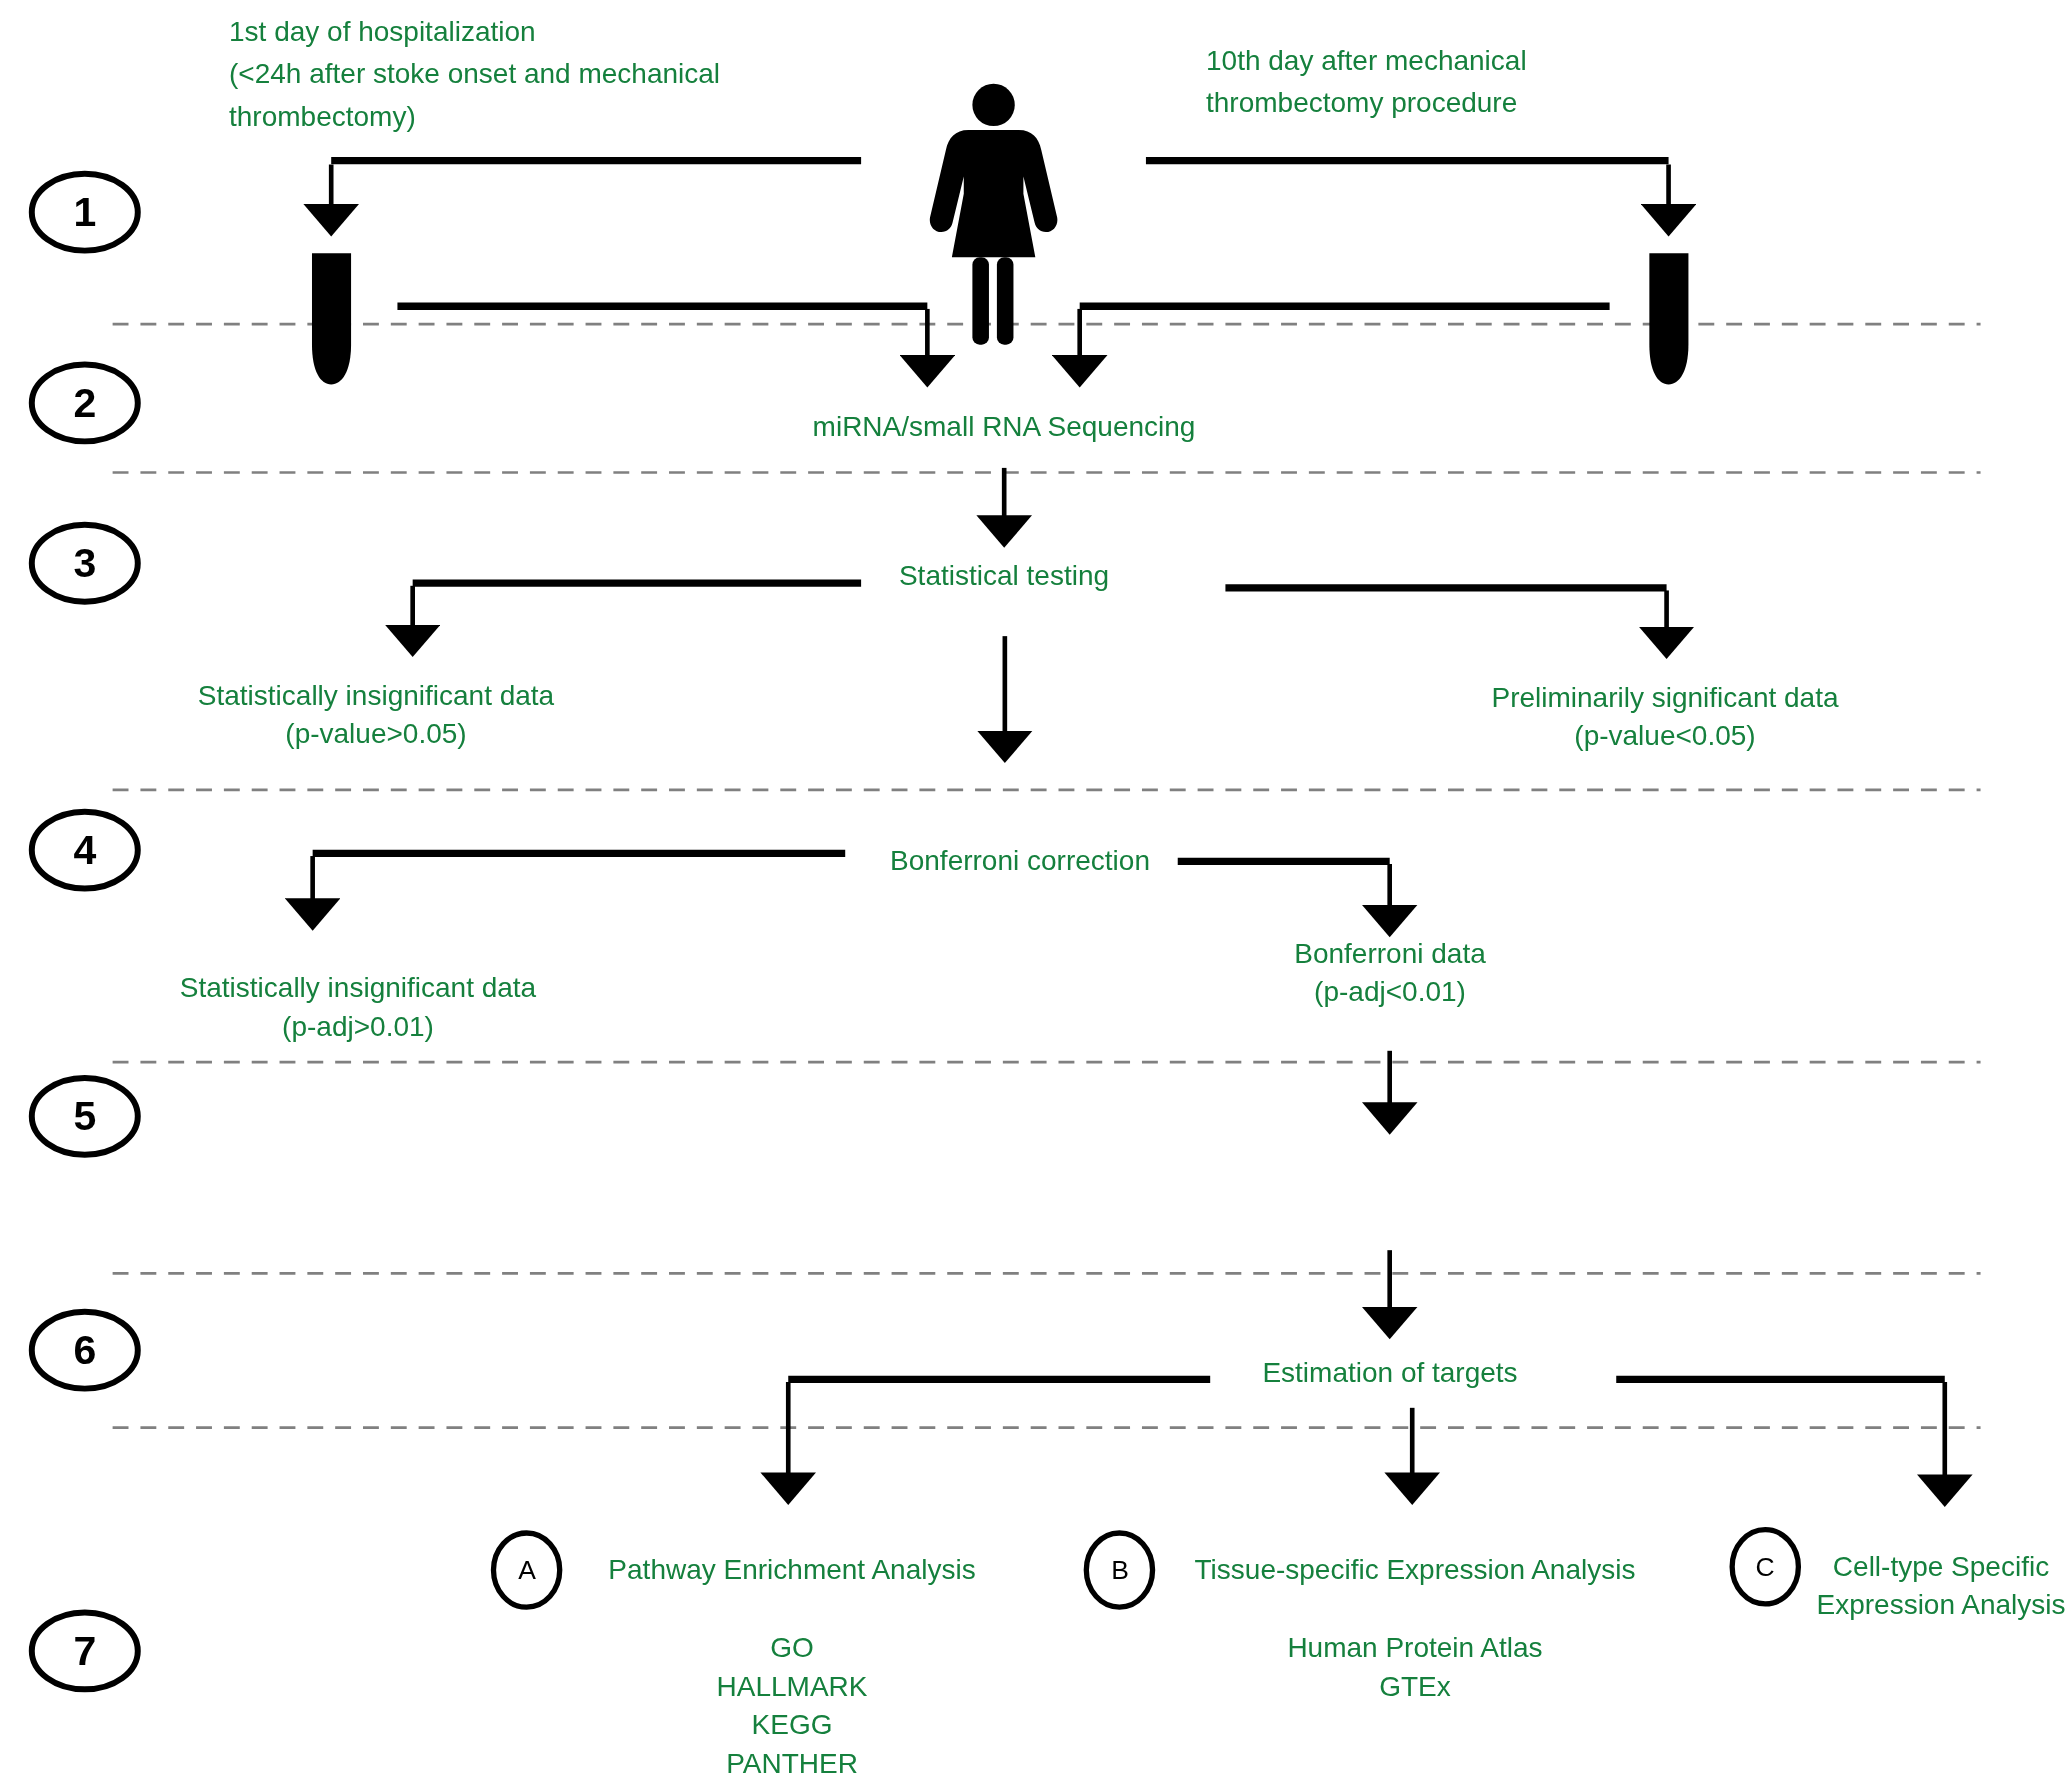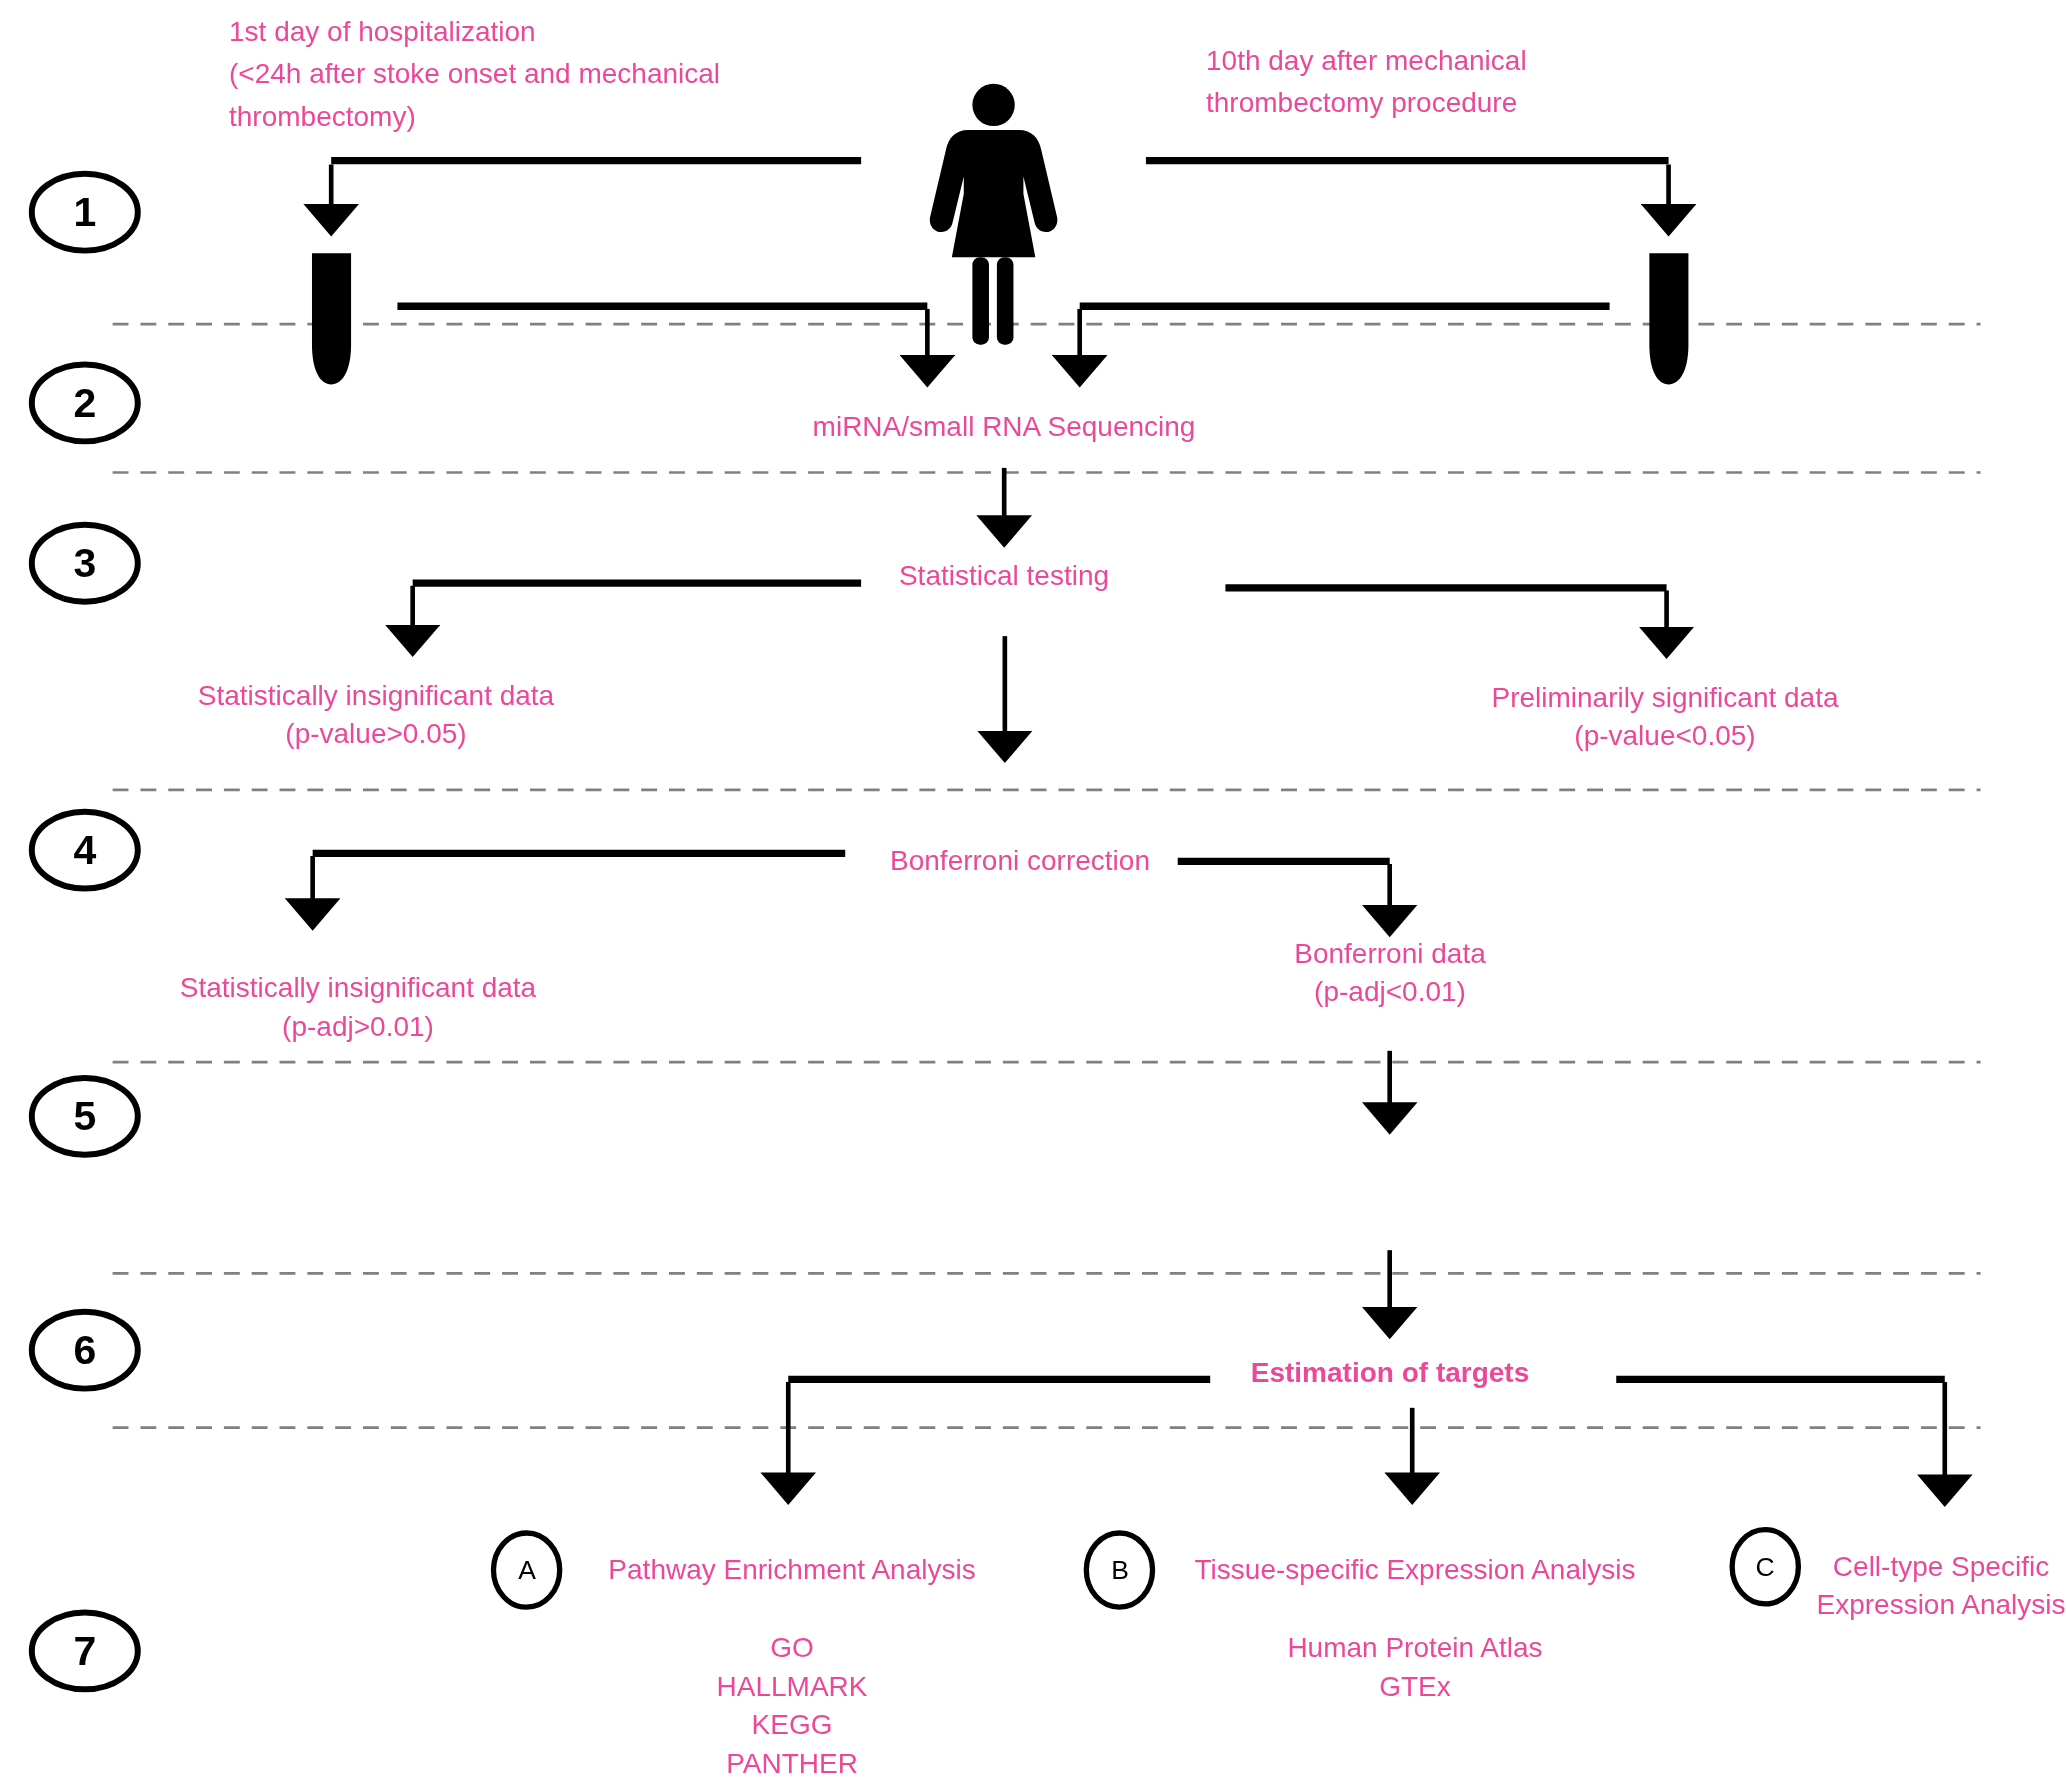--- a/index.html
+++ b/index.html
@@ -23,21 +23,21 @@
     left: 0;
     top: 0;
     width: 2066px;
     height: 1779px;
   }
   .lbl {
     position: absolute;
     font-family: "Liberation Sans", sans-serif;
     font-size: 28px;
     line-height: 1.42;
-    color: #ec4899;
+    color: #15803d;
     white-space: pre;
   }
   .lbl.center { text-align: center; transform: translateX(-50%); }
   .lbl.left   { text-align: left; }
   .step-num {
     position: absolute;
     font-family: "Liberation Sans", sans-serif;
     font-size: 41px;
     font-weight: bold;
     color: #000000;
@@ -209,21 +209,21 @@
 
   <div class="lbl center" style="left:1020px; top:841px;">Bonferroni correction</div>
 
   <div class="lbl center" style="left:358px; top:968px;">Statistically insignificant data</div>
   <div class="lbl center" style="left:358px; top:1007px;">(p-adj&gt;0.01)</div>
 
   <div class="lbl center" style="left:1390px; top:934px;">Bonferroni data</div>
   <div class="lbl center" style="left:1390px; top:972px;">(p-adj&lt;0.01)</div>
 
 
-  <div class="lbl center" style="left:1390px; top:1353px;font-weight:bold;">Estimation of targets</div>
+  <div class="lbl center" style="left:1390px; top:1353px;">Estimation of targets</div>
 
   <div class="abc-letter" style="left:527px; top:1570px;">A</div>
   <div class="abc-letter" style="left:1120px; top:1570px;">B</div>
   <div class="abc-letter" style="left:1765px; top:1567px;">C</div>
 
   <div class="lbl center" style="left:792px; top:1550px;">Pathway Enrichment Analysis</div>
   <div class="lbl center" style="left:792px; top:1628px;">GO</div>
   <div class="lbl center" style="left:792px; top:1667px;">HALLMARK</div>
   <div class="lbl center" style="left:792px; top:1705px;">KEGG</div>
   <div class="lbl center" style="left:792px; top:1744px;">PANTHER</div>

